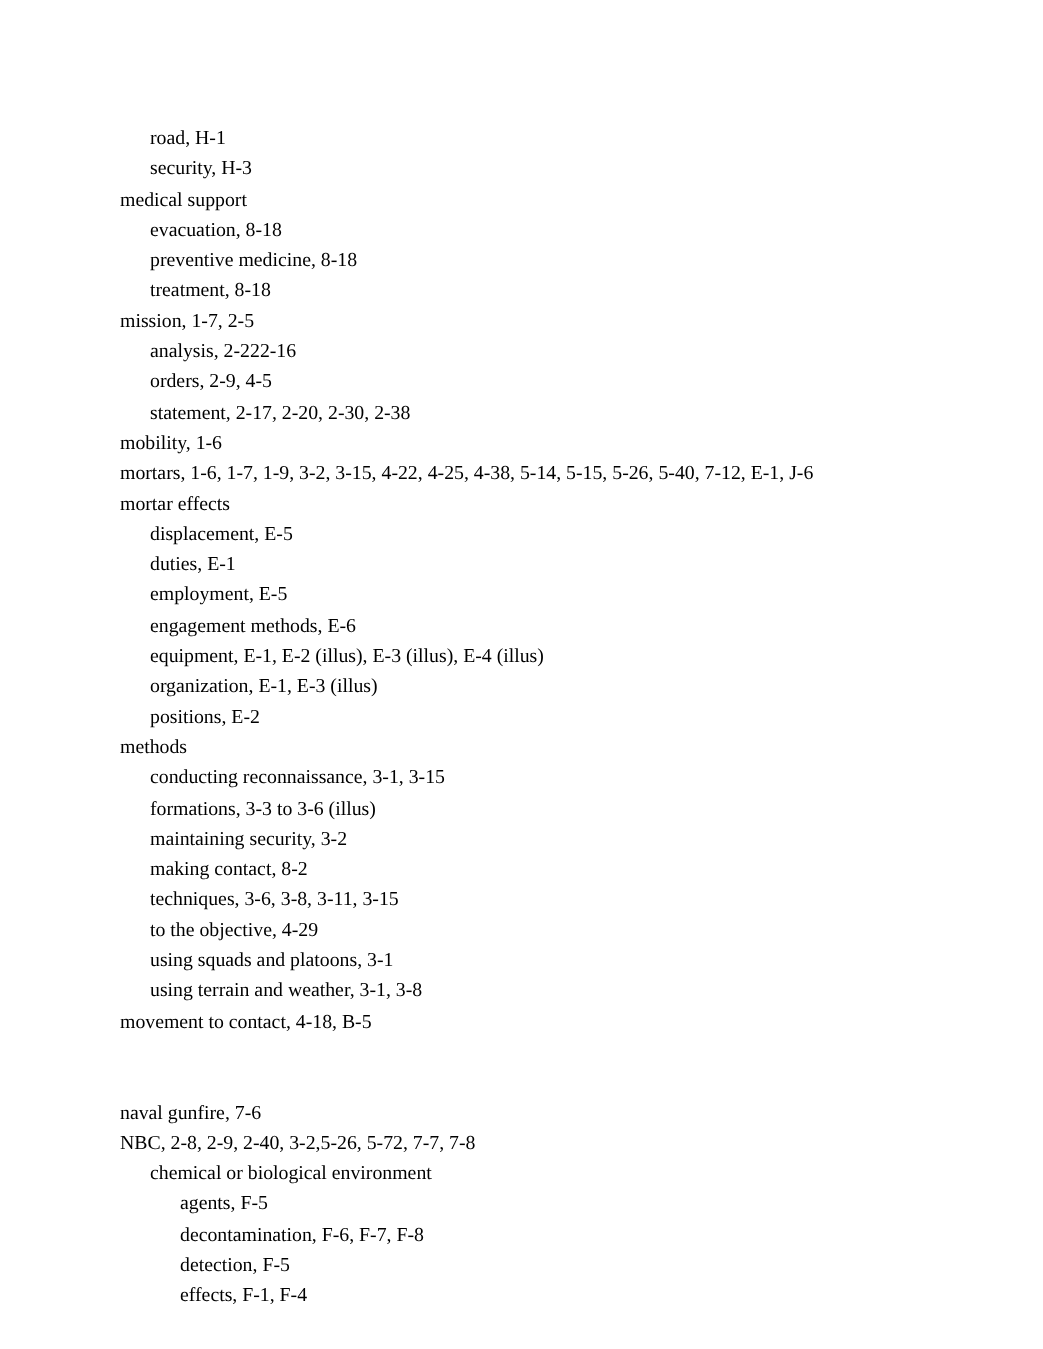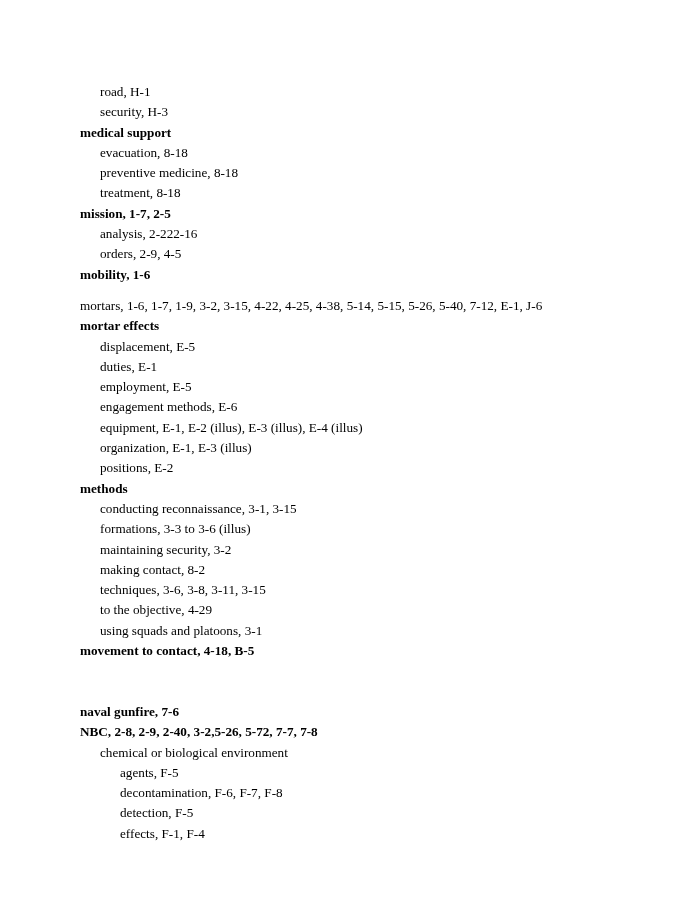--- a/index.html
+++ b/index.html
@@ -22,64 +22,65 @@
     padding: 82px 43px 0 80px;
   }
   .index-block {
     font-size: 13.2px;
     line-height: 20.3px;
   }
   .entry {
     white-space: pre-wrap;
     text-indent: 0;
   }
-  .lvl0 { padding-left: 0px; font-weight: bold; }
+  .lvl0 { padding-left: 0px; }
   .lvl1 { padding-left: 20px; }
   .lvl2 { padding-left: 40px; }
   .hang {
     padding-left: 20px;
     text-indent: -20px;
-    margin-top: 11px;
   }
   .gap-big {
     height: 40.6px;
   }
 </style>
 </head>
 <body>
 
 <div class="page">
   <div class="index-block" id="index-list">
       <div class="entry lvl1">road, H-1</div>
       <div class="entry lvl1">security, H-3</div>
       <div class="entry lvl0">medical support</div>
       <div class="entry lvl1">evacuation, 8-18</div>
       <div class="entry lvl1">preventive medicine, 8-18</div>
       <div class="entry lvl1">treatment, 8-18</div>
       <div class="entry lvl0">mission, 1-7, 2-5</div>
       <div class="entry lvl1">analysis, 2-222-16</div>
       <div class="entry lvl1">orders, 2-9, 4-5</div>
+      <div class="entry lvl1">statement, 2-17, 2-20, 2-30, 2-38</div>
       <div class="entry lvl0">mobility, 1-6</div>
       <div class="entry lvl1 hang">mortars, 1-6, 1-7, 1-9, 3-2, 3-15, 4-22, 4-25, 4-38, 5-14, 5-15, 5-26, 5-40, 7-12, E-1, J-6</div>
       <div class="entry lvl0">mortar effects</div>
       <div class="entry lvl1">displacement, E-5</div>
       <div class="entry lvl1">duties, E-1</div>
       <div class="entry lvl1">employment, E-5</div>
       <div class="entry lvl1">engagement methods, E-6</div>
       <div class="entry lvl1">equipment, E-1, E-2 (illus), E-3 (illus), E-4 (illus)</div>
       <div class="entry lvl1">organization, E-1, E-3 (illus)</div>
       <div class="entry lvl1">positions, E-2</div>
       <div class="entry lvl0">methods</div>
       <div class="entry lvl1">conducting reconnaissance, 3-1, 3-15</div>
       <div class="entry lvl1">formations, 3-3 to 3-6 (illus)</div>
       <div class="entry lvl1">maintaining security, 3-2</div>
       <div class="entry lvl1">making contact, 8-2</div>
       <div class="entry lvl1">techniques, 3-6, 3-8, 3-11, 3-15</div>
       <div class="entry lvl1">to the objective, 4-29</div>
       <div class="entry lvl1">using squads and platoons, 3-1</div>
+      <div class="entry lvl1">using terrain and weather, 3-1, 3-8</div>
       <div class="entry lvl0">movement to contact, 4-18, B-5</div>
       <div class="gap-big"></div>
       <div class="entry lvl0">naval gunfire, 7-6</div>
       <div class="entry lvl0">NBC, 2-8, 2-9, 2-40, 3-2,5-26, 5-72, 7-7, 7-8</div>
       <div class="entry lvl1">chemical or biological environment</div>
       <div class="entry lvl2">agents, F-5</div>
       <div class="entry lvl2">decontamination, F-6, F-7, F-8</div>
       <div class="entry lvl2">detection, F-5</div>
       <div class="entry lvl2">effects, F-1, F-4</div>
     </div>

